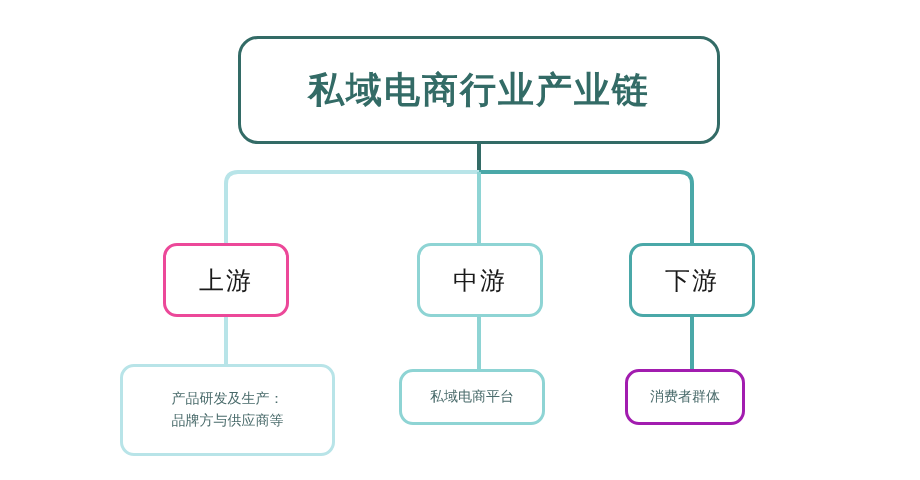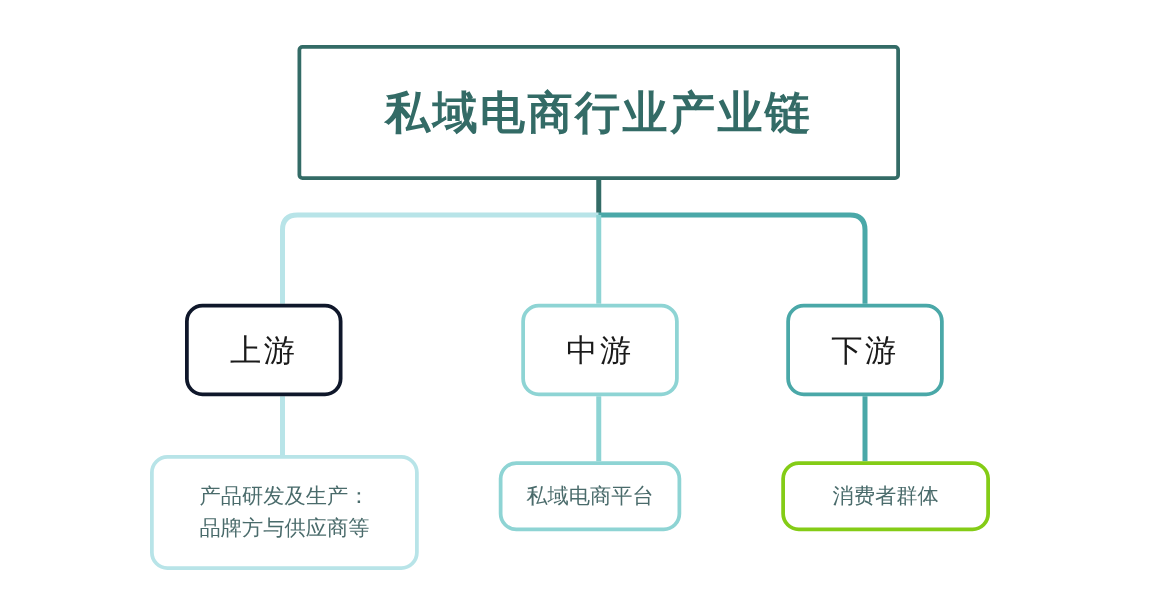--- a/index.html
+++ b/index.html
@@ -22,50 +22,50 @@
     display:flex;
     align-items:center;
     justify-content:center;
     text-align:center;
   }
 
   
   .node.title{
     left:238px; top:36px; width:482px; height:108px;
     border:3px solid #336b66;
-    border-radius:4px;
+    border-radius:20px;
     color:#336b66;
     font-size:36px;
     font-weight:bold;
     letter-spacing:2px;
   }
 
   
   .node.tier{
     top:243px; width:126px; height:74px;
     border-radius:14px;
     color:#1a1a1a;
     font-size:25px;
     letter-spacing:2px;
   }
-  .node.tier.t0{left:148px; border:3px solid #0f172a;}
+  .node.tier.t0{left:163px; border:3px solid #ec4899;}
   .node.tier.t1{left:417px; border:3px solid #8ed4d4;}
   .node.tier.t2{left:629px; border:3px solid #4aa8a8;}
 
   
   .node.leaf{
     border-radius:14px;
     color:#4a6b6b;
-    font-size:17px;
+    font-size:14px;
     line-height:1.55;
     padding:0 6px;
   }
   .node.leaf.l0{left:120px; top:364px; width:215px; height:92px; border:3px solid #b8e4e8;}
   .node.leaf.l1{left:399px; top:369px; width:146px; height:56px; border:3px solid #8ed4d4;}
-  .node.leaf.l2{left:625px; top:369px; width:167px; height:56px; border:3px solid #84cc16;}
+  .node.leaf.l2{left:625px; top:369px; width:120px; height:56px; border:3px solid #a21caf;}
 
   .leaf-lines{display:block;white-space:pre-line;}
 </style>
 </head>
 <body>
 
 <div id="stage">
 
   <svg id="wires" viewBox="0 0 920 480">
 

